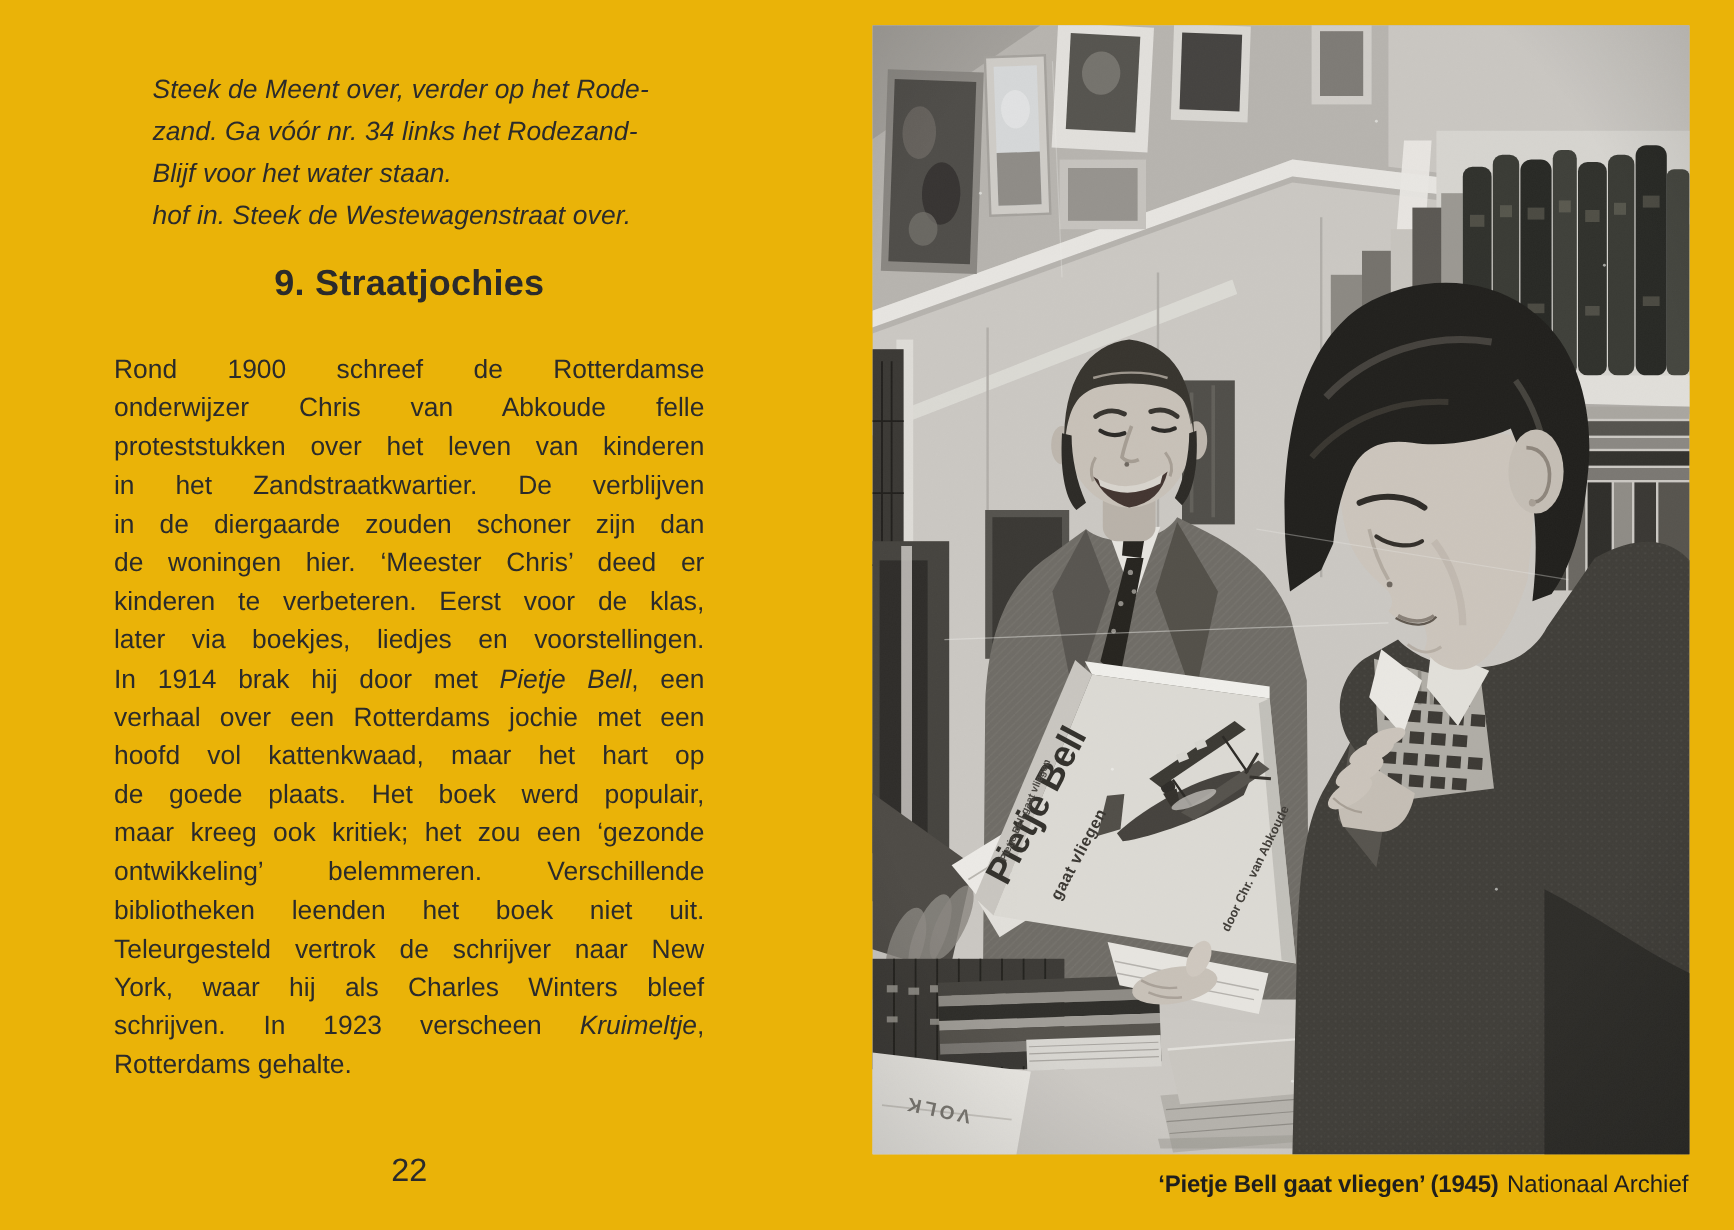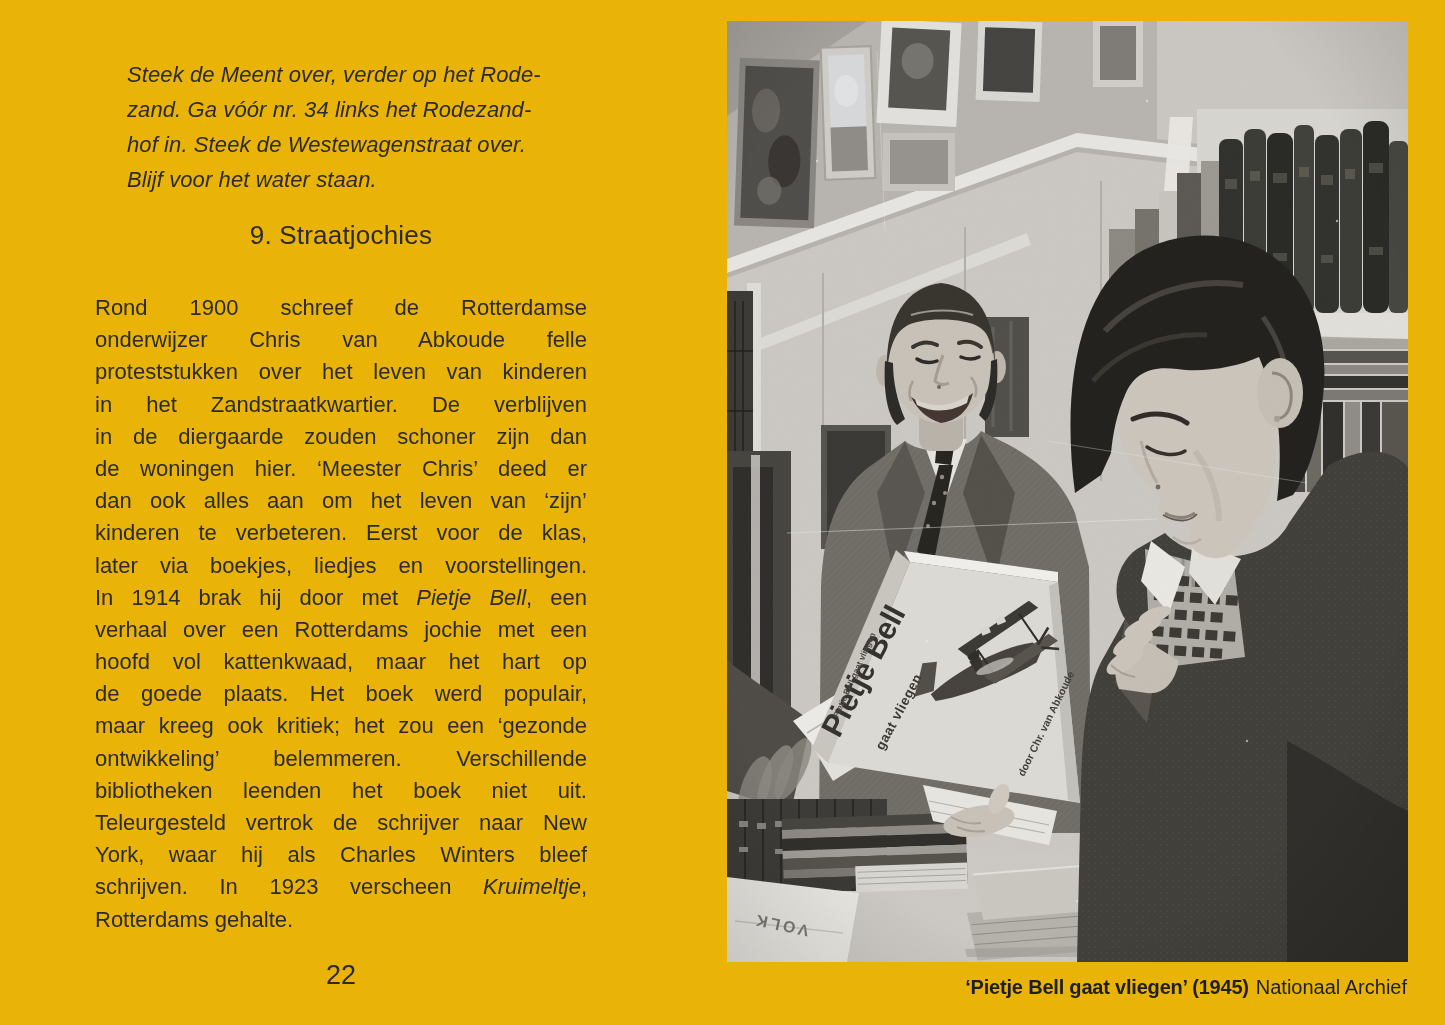--- a/index.html
+++ b/index.html
@@ -2,21 +2,21 @@
 <html><head>
 <meta charset="utf-8">
 <style>
   html,body{margin:0;padding:0;background:#ffffff;}
   #spread{position:relative;width:1445px;height:1025px;background:#eab308;overflow:hidden;
           font-family:"Liberation Sans",sans-serif;color:#2b2b2b;padding-left:32px;}
   
   #route-note{position:absolute;left:127px;top:57px;width:472px;
               font-style:italic;font-size:22px;line-height:35px;letter-spacing:.1px;}
   #chapter-heading{position:absolute;left:95px;top:220px;width:492px;text-align:center;
-                   font-size:26px;font-weight:400;letter-spacing:.2px;}
+                   font-size:30px;font-weight:700;letter-spacing:.2px;}
   #chapter-body{position:absolute;left:95px;top:292px;width:492px;
                 font-size:22px;line-height:32.2px;}
   .line{height:32.2px;overflow:hidden;}
   #route-note .line{height:35px;}
   .line.just{text-align:justify;text-align-last:justify;}
   .it{font-style:italic;}
   .ul{text-underline-offset:3px;}
   #page-number{position:absolute;left:95px;top:960px;width:492px;text-align:center;
                font-size:27px;}
   
@@ -30,32 +30,31 @@
 </style>
 </head>
 <body>
 
 <div id="spread">
 
   <div>
     <div id="route-note">
         <div class="line"><span>Steek de Meent over, verder op het Rode-</span></div>
         <div class="line"><span>zand. Ga </span><span class="ul">vóór</span><span> nr. 34 links het Rodezand-</span></div>
+        <div class="line"><span>Blijf voor het water staan.</span></div>
         <div class="line"><span>hof in. Steek de Westewagenstraat over.</span></div>
-        <div class="line"><span>Blijf voor het water staan.</span></div>
       </div>
     <div id="chapter-heading">9. Straatjochies</div>
     <div id="chapter-body">
         <div class="line just"><span>Rond 1900 schreef de Rotterdamse</span></div>
         <div class="line just"><span>onderwijzer Chris van Abkoude felle</span></div>
         <div class="line just"><span>proteststukken over het leven van kinderen</span></div>
         <div class="line just"><span>in het Zandstraatkwartier. De verblijven</span></div>
         <div class="line just"><span>in de diergaarde zouden schoner zijn dan</span></div>
         <div class="line just"><span>de woningen hier. ‘Meester Chris’ deed er</span></div>
-        <div class="line just"><span>dan ook alles aan om het leven van ‘zijn’</span></div>
         <div class="line just"><span>kinderen te verbeteren. Eerst voor de klas,</span></div>
         <div class="line just"><span>later via boekjes, liedjes en voorstellingen.</span></div>
         <div class="line just"><span>In 1914 brak hij door met </span><span class="it">Pietje Bell</span><span>, een</span></div>
         <div class="line just"><span>verhaal over een Rotterdams jochie met een</span></div>
         <div class="line just"><span>hoofd vol kattenkwaad, maar het hart op</span></div>
         <div class="line just"><span>de goede plaats. Het boek werd populair,</span></div>
         <div class="line just"><span>maar kreeg ook kritiek; het zou een ‘gezonde</span></div>
         <div class="line just"><span>ontwikkeling’ belemmeren. Verschillende</span></div>
         <div class="line just"><span>bibliotheken leenden het boek niet uit.</span></div>
         <div class="line just"><span>Teleurgesteld vertrok de schrijver naar New</span></div>

